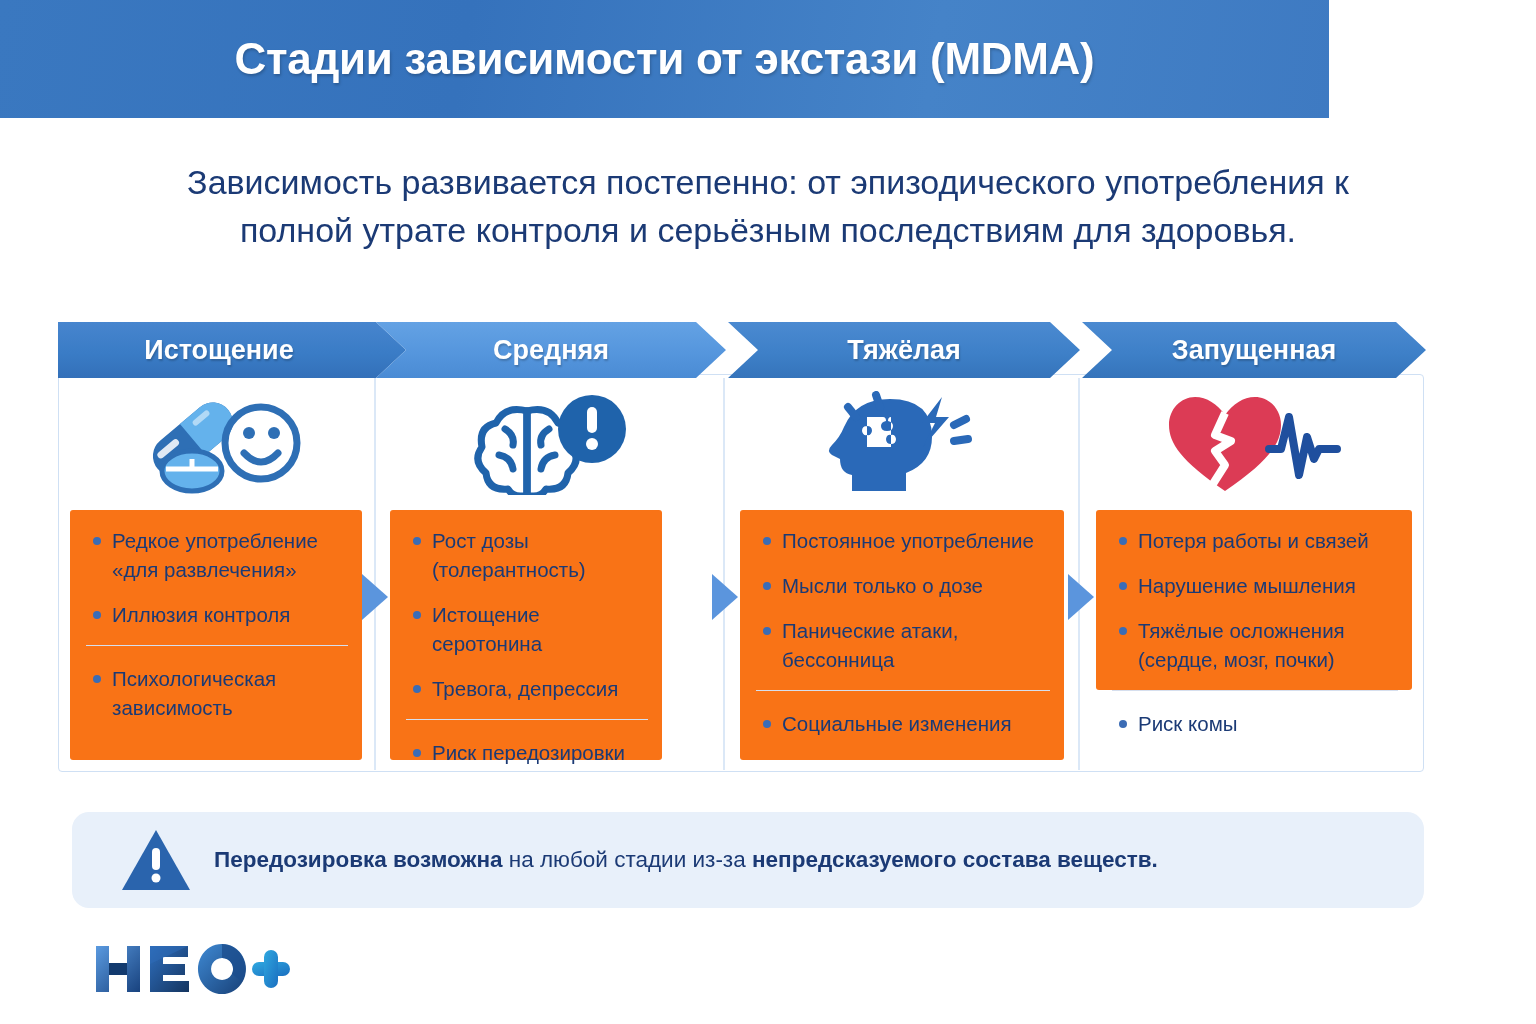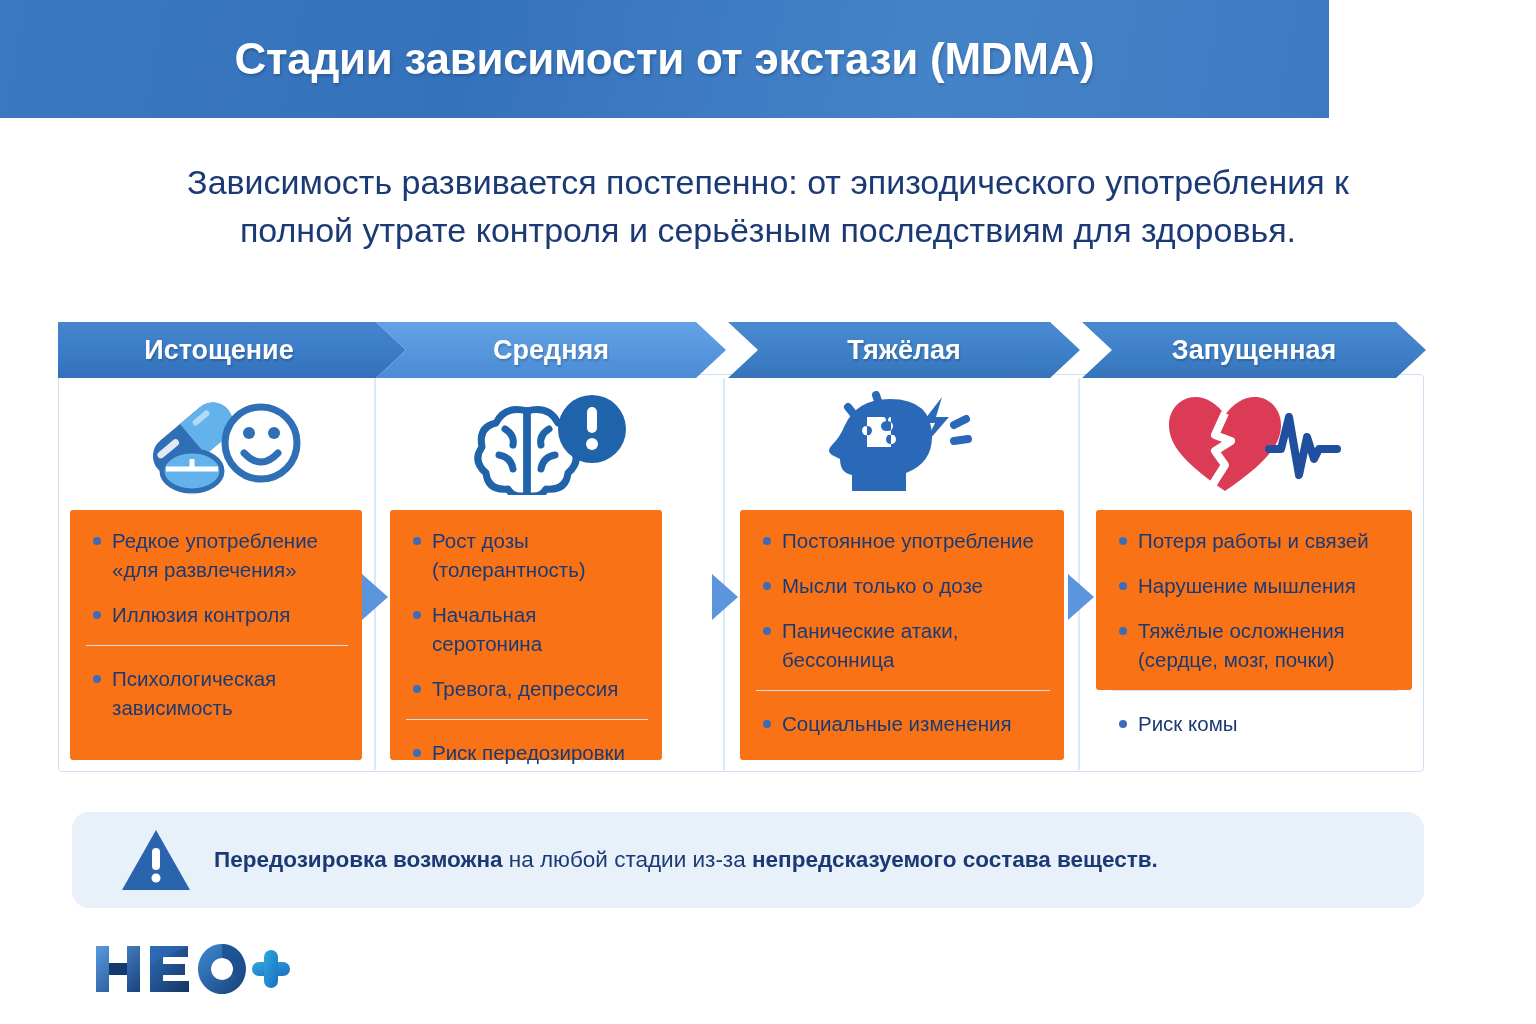--- a/index.html
+++ b/index.html
@@ -197,21 +197,21 @@
       <ul class="bullet-list">
         <li>Редкое употребление «для развлечения»</li>
         <li>Иллюзия контроля</li>
         <li class="sep">Психологическая зависимость</li>
       </ul>
     </div>
 
     <div class="bullet-box" style="left:332px; width:272px; height:250px;">
       <ul class="bullet-list">
         <li>Рост дозы (толерантность)</li>
-        <li>Начальная серотонина</li>
+        <li>Истощение серотонина</li>
         <li>Тревога, депрессия</li>
         <li class="sep">Риск передозировки</li>
       </ul>
     </div>
 
     <div class="bullet-box" style="left:682px; width:324px; height:250px;">
       <ul class="bullet-list">
         <li>Постоянное употребление</li>
         <li>Мысли только о дозе</li>
         <li>Панические атаки, бессонница</li>

